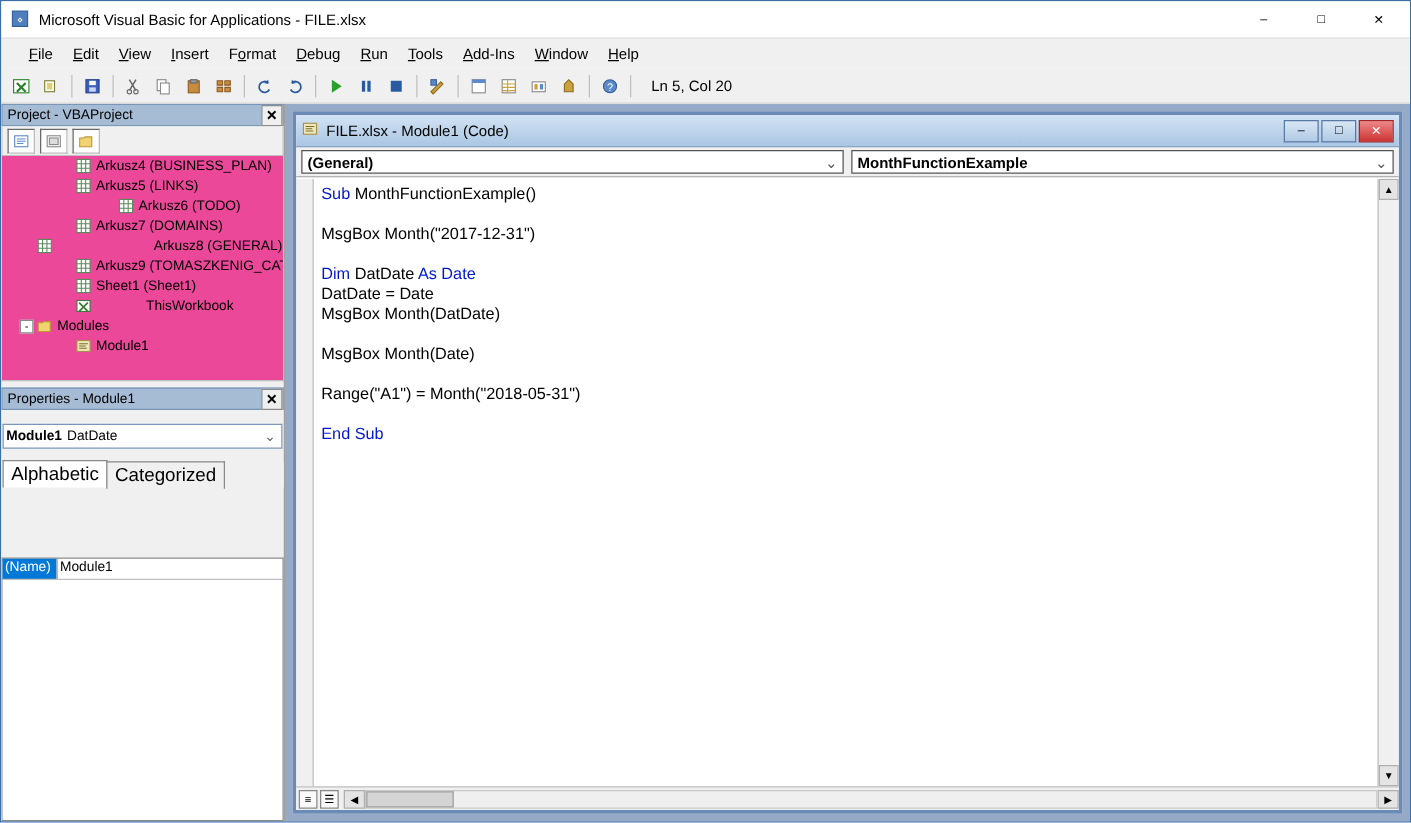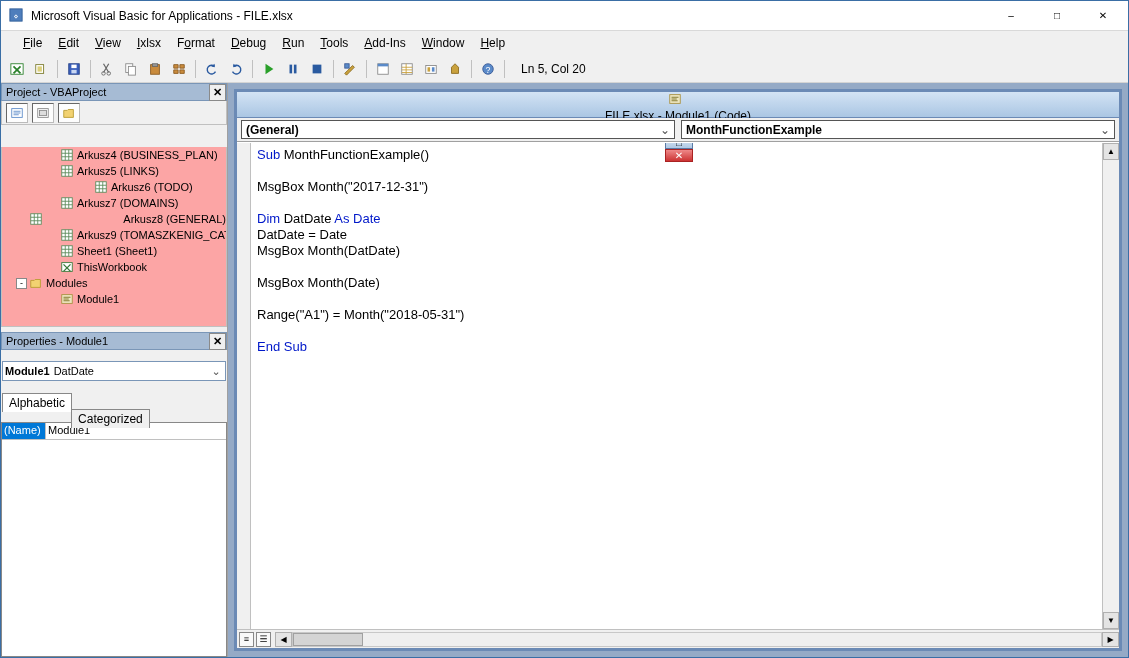--- a/index.html
+++ b/index.html
@@ -27,42 +27,42 @@
 
 
 .left-col { width: 227px; display: flex; flex-direction: column; border-right: 1px solid #a0a0a0; }
 
 .panel-hdr { height: 18px; background: #a6bbd4; color: #000; font-size: 11px; display: flex; align-items: center; padding-left: 4px; border: 1px solid #7a96b7; }
 .panel-hdr .x { margin-left: auto; width: 17px; height: 17px; background: #efefef; border: 1px solid #8a8a8a; display: flex; align-items: center; justify-content: center; font-size: 11px; font-weight: bold; cursor: default; }
 
 .proj-toolbar { height: 24px; background: #f0f0f0; display: flex; align-items: center; gap: 4px; padding-left: 4px; border: 1px solid #c0c0c0; border-top: none; }
 .proj-tb-btn { width: 22px; height: 20px; display: flex; align-items: center; justify-content: center; font-size: 14px; border: 1px inset #bbb; background: #fdfdfd; }
 
-.tree { flex: 0 0 180px; background: #fca5a5; border: 1px solid #c0c0c0; border-top: none; overflow: auto; font-size: 11px; position: relative; margin-top: 22px; }
+.tree { flex: 0 0 180px; background: #ec4899; border: 1px solid #c0c0c0; border-top: none; overflow: auto; font-size: 11px; position: relative; }
 .tree-scroll-inner { min-height: 100%; }
 .tree-item { display: flex; align-items: center; height: 16px; padding-left: 2px; white-space: nowrap; cursor: default; }
 .tree-icon { width: 14px; height: 14px; margin-right: 3px; display: inline-flex; align-items: center; justify-content: center; font-size: 10px; }
 .exp-box { width: 11px; height: 11px; border: 1px solid #888; background: #fff; font-size: 9px; line-height: 9px; text-align: center; margin-right: 2px; cursor: default; }
 
 .props-panel { flex: 1; display: flex; flex-direction: column; margin-top: 5px; gap: 10px; }
 .props-combo { height: 20px; border: 1px solid #7a96b7; margin: 1px; display: flex; align-items: center; padding: 0 2px; font-size: 11px; background: #fff; }
 .props-combo b { margin-right: 4px; }
 .props-combo .dd { margin-left: auto; width: 14px; text-align: center; color: #555; }
 .props-tabs { height: 20px; display: flex; align-items: flex-end; padding-left: 1px; background: #f0f0f0; }
-.props-tab { border: 1px solid #888; border-bottom: none; padding: 2px 6px; font-size: 12px; background: #fff; margin-right: -1px; position: relative; cursor: default; }
-.props-tab.inactive { background: #f0f0f0; top: 16px; }
-.props-grid { flex: 1; background: #fff; border: 1px solid #888; font-size: 11px; }
+.props-tab { border: 1px solid #888; border-bottom: none; padding: 2px 6px; font-size: 15px; background: #fff; margin-right: -1px; position: relative; cursor: default; }
+.props-tab.inactive { background: #f0f0f0; top: 1px; }
+.props-grid { flex: 1; background: #fff; border: 1px solid #888; font-size: 11px; margin-top: 46px; }
 .props-row { display: flex; height: 17px; }
 .props-row .name { width: 44px; padding: 1px 2px; border-right: 1px solid #c0c0c0; border-bottom: 1px solid #c0c0c0; background: #0078d7; color: #fff; }
 .props-row .val { flex: 1; padding: 1px 2px; border-bottom: 1px solid #c0c0c0; }
 
 
 .mdi-area { flex: 1; background: #95aac6; padding: 6px; display: flex; }
 .mdi-child { flex: 1; background: #fff; border: 3px solid #6b8ab5; display: flex; flex-direction: column; }
-.mdi-titlebar { height: 26px; background: linear-gradient(to bottom, #d3e3f4, #aac6e3); display: flex; align-items: center; padding: 0 4px; border-bottom: 1px solid #6b8ab5; flex-direction: column; }
+.mdi-titlebar { height: 26px; background: linear-gradient(to bottom, #d3e3f4, #aac6e3); display: flex; align-items: center; padding: 0 4px; border-bottom: 1px solid #6b8ab5; }
 .mdi-titlebar .icon { width: 16px; font-size: 14px; color: #296394; margin-right: 4px; }
 .mdi-titlebar .ttl { flex: 1; font-size: 12px; }
 .mdi-titlebar .mdi-btn { width: 28px; height: 18px; margin-left: 2px; display: flex; align-items: center; justify-content: center; font-size: 10px; border: 1px solid #5a7aa5; background: linear-gradient(to bottom,#d9e7f6,#b0c9e4); cursor: default; }
 .mdi-titlebar .mdi-btn.close { background: linear-gradient(to bottom,#e88,#c33); color: #fff; border-color: #a22; }
 
 .code-combos { height: 24px; display: flex; padding: 2px 4px; gap: 6px; background: #f0f0f0; border-bottom: 1px solid #a0a0a0; }
 .code-combo { flex: 1; border: 1px solid #555; background: #fff; display: flex; align-items: center; padding: 0 4px; font-size: 12px; }
 .code-combo .dd { margin-left: auto; color: #555; }
 
 .code-area-wrap { flex: 1; display: flex; overflow: hidden; border-top: 1px solid #fff; position: relative; }
@@ -95,21 +95,21 @@
   <span class="title-text">Microsoft Visual Basic for Applications - FILE.xlsx</span>
   <div class="win-btn">–</div>
   <div class="win-btn">□</div>
   <div class="win-btn close">✕</div>
 </div>
 
 <div class="menubar">
   <div class="menu-item"><u>F</u><span>ile</span></div>
   <div class="menu-item"><u>E</u><span>dit</span></div>
   <div class="menu-item"><u>V</u><span>iew</span></div>
-  <div class="menu-item"><u>I</u><span>xlsx</span></div>
+  <div class="menu-item"><u>I</u><span>nsert</span></div>
   <div class="menu-item">F<u>o</u><span>rmat</span></div>
   <div class="menu-item"><u>D</u><span>ebug</span></div>
   <div class="menu-item"><u>R</u><span>un</span></div>
   <div class="menu-item"><u>T</u><span>ools</span></div>
   <div class="menu-item"><u>A</u><span>dd-Ins</span></div>
   <div class="menu-item"><u>W</u><span>indow</span></div>
   <div class="menu-item"><u>H</u><span>elp</span></div>
 </div>
 
 <div class="toolbar">
@@ -316,21 +316,21 @@
           </div>
           <div class="tree-item" style="padding-left: 58px;">
             <span class="tree-icon">
               <svg class="i" viewBox="0 0 16 16">
                 <rect x="2" y="2" width="12" height="12" fill="#fff" stroke="#5a8a5a"></rect>
                 <path d="M2 6H14M2 10H14M6 2V14M10 2V14" stroke="#5a8a5a"></path>
               </svg>
             </span>
             <span>Sheet1 (Sheet1)</span>
           </div>
-          <div class="tree-item" style="padding-left: 58px;">
+          <div class="tree-item" style="padding-left: 58px; gap: 40px;">
             <span class="tree-icon">
               <svg class="i" viewBox="0 0 16 16">
                 <rect x="2" y="3" width="12" height="10" fill="#fff" stroke="#3a7a3a"></rect>
                 <path d="M4 5L12 13M12 5L4 13" stroke="#3a7a3a" stroke-width="1.6"></path>
               </svg>
             </span>
             <span>ThisWorkbook</span>
           </div>
           <div class="tree-item" style="padding-left: 14px;">
             <span class="exp-box">-</span>

